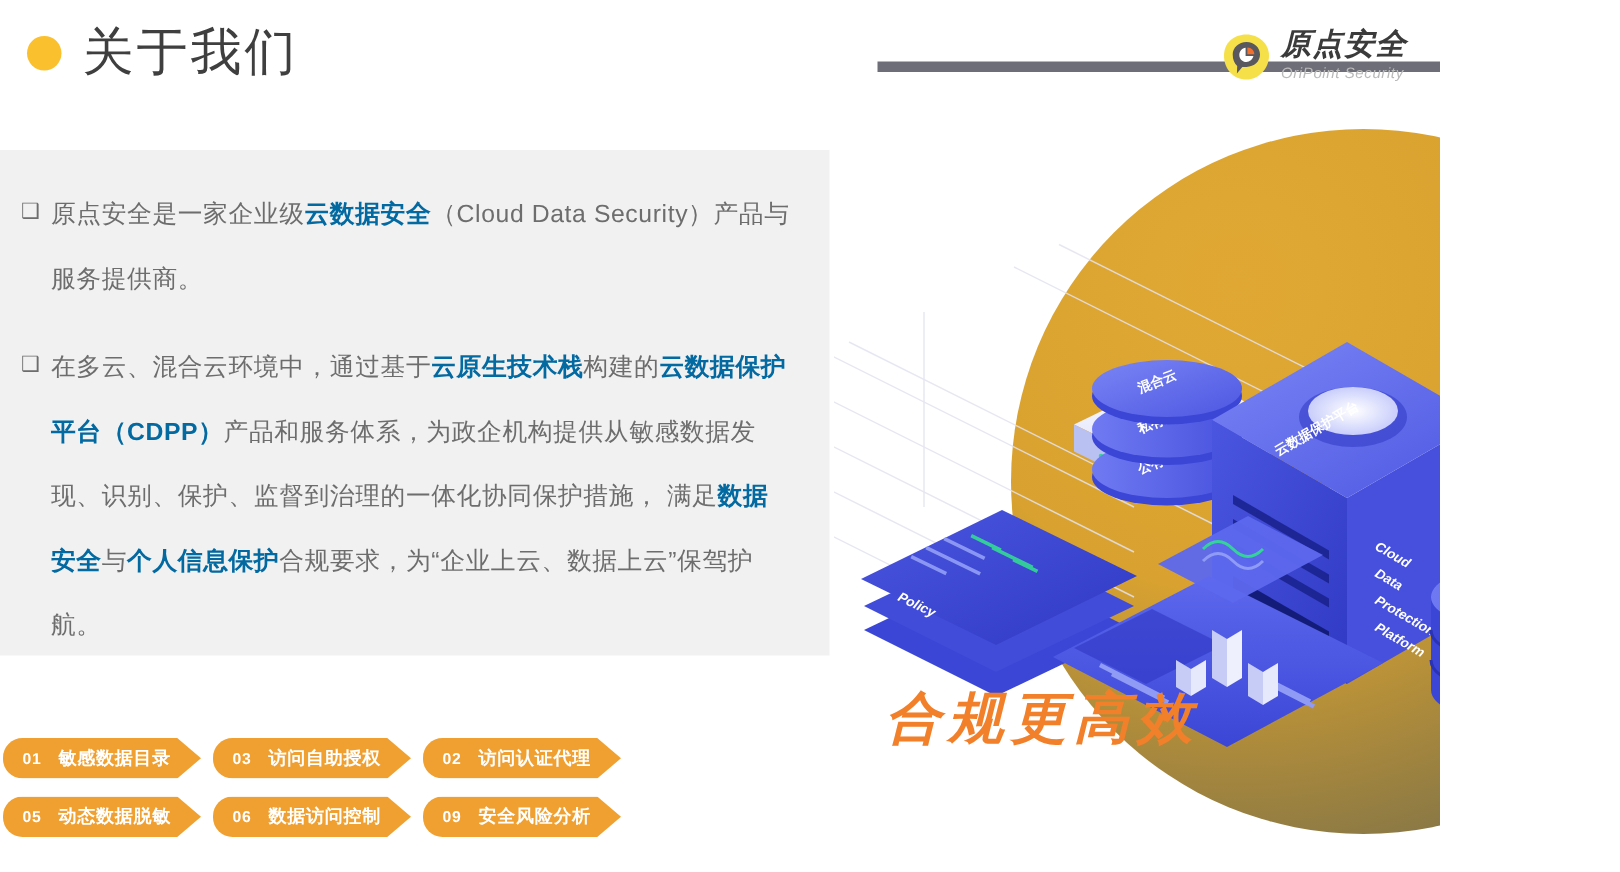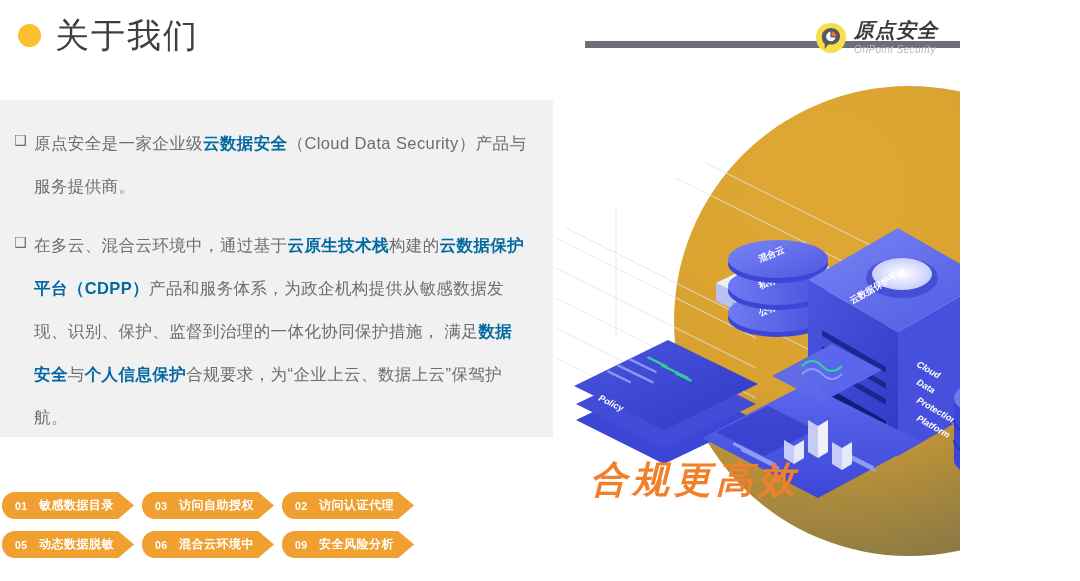--- a/index.html
+++ b/index.html
@@ -328,21 +328,21 @@
         <span class="tag-label">访问认证代理</span>
       </div>
     </div>
     <div class="tag-row">
       <div class="tag">
         <span class="tag-num">05</span>
         <span class="tag-label">动态数据脱敏</span>
       </div>
       <div class="tag">
         <span class="tag-num">06</span>
-        <span class="tag-label">混合云环境中</span>
+        <span class="tag-label">数据访问控制</span>
       </div>
       <div class="tag">
         <span class="tag-num">09</span>
         <span class="tag-label">安全风险分析</span>
       </div>
     </div>
   </div>
 
   <div id="slogan">
     <div class="slogan-line">合规更高效</div>

